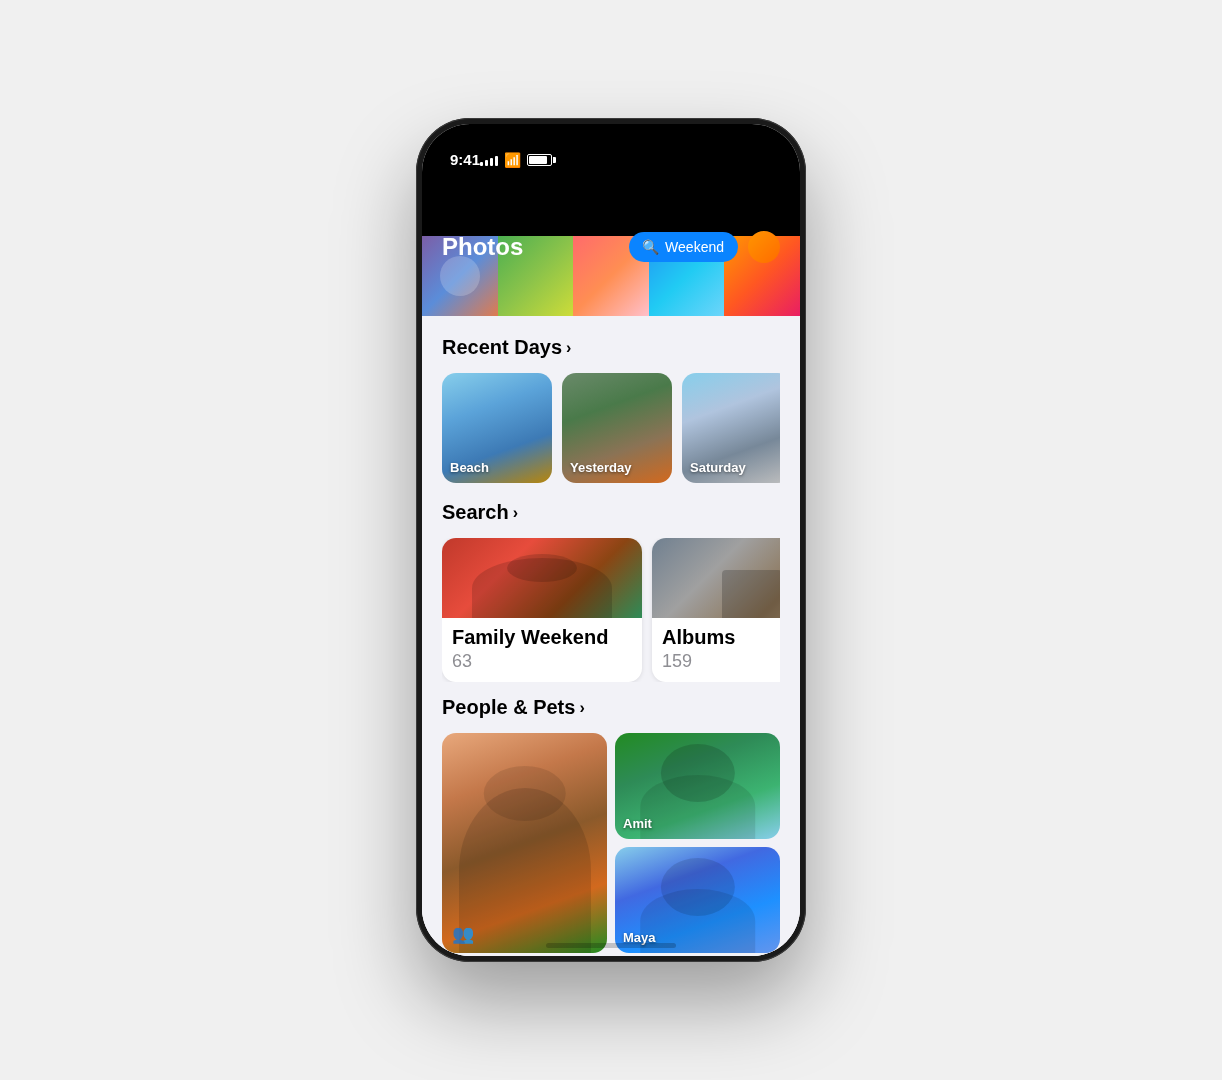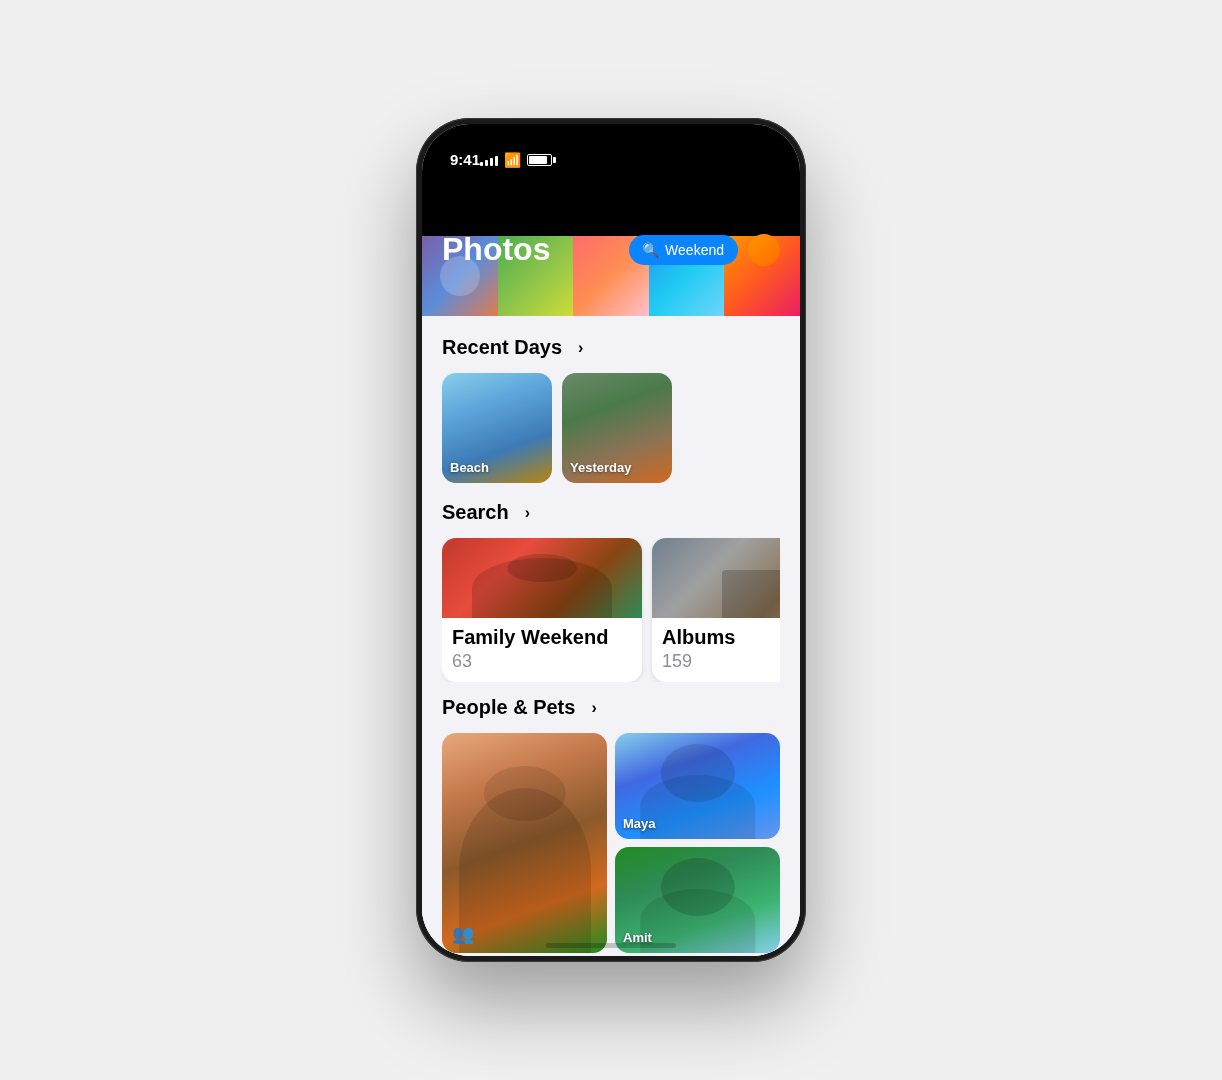--- a/index.html
+++ b/index.html
@@ -127,21 +127,21 @@
       left: 0;
       right: 0;
       display: flex;
       align-items: center;
       justify-content: space-between;
       padding: 0 20px;
     }
 
     .header-title {
       color: #fff;
-      font-size: 32px;
+      font-size: 24px;
       font-weight: 700;
     }
 
     .header-actions {
       display: flex;
       align-items: center;
       gap: 10px;
     }
 
     .search-btn {
@@ -177,21 +177,21 @@
     .scroll-content::-webkit-scrollbar { display: none; }
 
     
     .section {
       padding: 20px 20px 10px;
     }
 
     .section-header {
       display: flex;
       align-items: center;
-      gap: 16px;
+      gap: 4px;
       margin-bottom: 14px;
     }
 
     .section-title {
       font-size: 20px;
       font-weight: 700;
       color: #000;
     }
 
     .chevron-icon {
@@ -494,20 +494,24 @@
           <span class="chevron-icon">›</span>
         </div>
         <div class="horizontal-scroll">
           <div class="day-card day-card-1">
             <div class="day-card-bg"></div>
             <span class="day-label">Beach</span>
           </div>
           <div class="day-card day-card-2">
             <div class="day-card-bg"></div>
             <span class="day-label">Yesterday</span>
+          </div>
+          <div class="day-card day-card-3">
+            <div class="day-card-bg"></div>
+            <span class="day-label">Saturday</span>
           </div>
         </div>
       </div>
 
       <div class="albums-section">
         <div class="section-header">
           <span class="section-title">Search</span>
           <span class="chevron-icon">›</span>
         </div>
         <div class="albums-row">
@@ -539,31 +543,31 @@
           <span class="chevron-icon">›</span>
         </div>
         <div class="people-grid">
 
           <div class="person-card-large">
             <div class="photo-head-shape" style="width:50%;height:25%;top:15%;background:rgba(0,0,0,0.1);"></div>
             <div class="photo-person-shape" style="width:80%;background:rgba(0,0,0,0.12);"></div>
             <span class="group-icon">👥</span>
           </div>
 
+          <div class="person-card-small person-card-small-1">
+            <div class="photo-head-shape" style="width:45%;height:55%;top:10%;background:rgba(0,0,0,0.15);"></div>
+            <div class="photo-person-shape" style="width:70%;height:60%;background:rgba(0,0,0,0.1);"></div>
+            <span class="person-label">Amit</span>
+          </div>
+
           <div class="person-card-small person-card-small-2">
             <div class="photo-head-shape" style="width:45%;height:55%;top:10%;background:rgba(0,0,0,0.12);"></div>
             <div class="photo-person-shape" style="width:70%;height:60%;background:rgba(0,0,0,0.1);"></div>
             <span class="person-label">Maya</span>
           </div>
-
-          <div class="person-card-small person-card-small-1">
-            <div class="photo-head-shape" style="width:45%;height:55%;top:10%;background:rgba(0,0,0,0.15);"></div>
-            <div class="photo-person-shape" style="width:70%;height:60%;background:rgba(0,0,0,0.1);"></div>
-            <span class="person-label">Amit</span>
-          </div>
         </div>
       </div>
 
       <div class="pinned-section">
         
         
       </div>
 
     </div>
 

